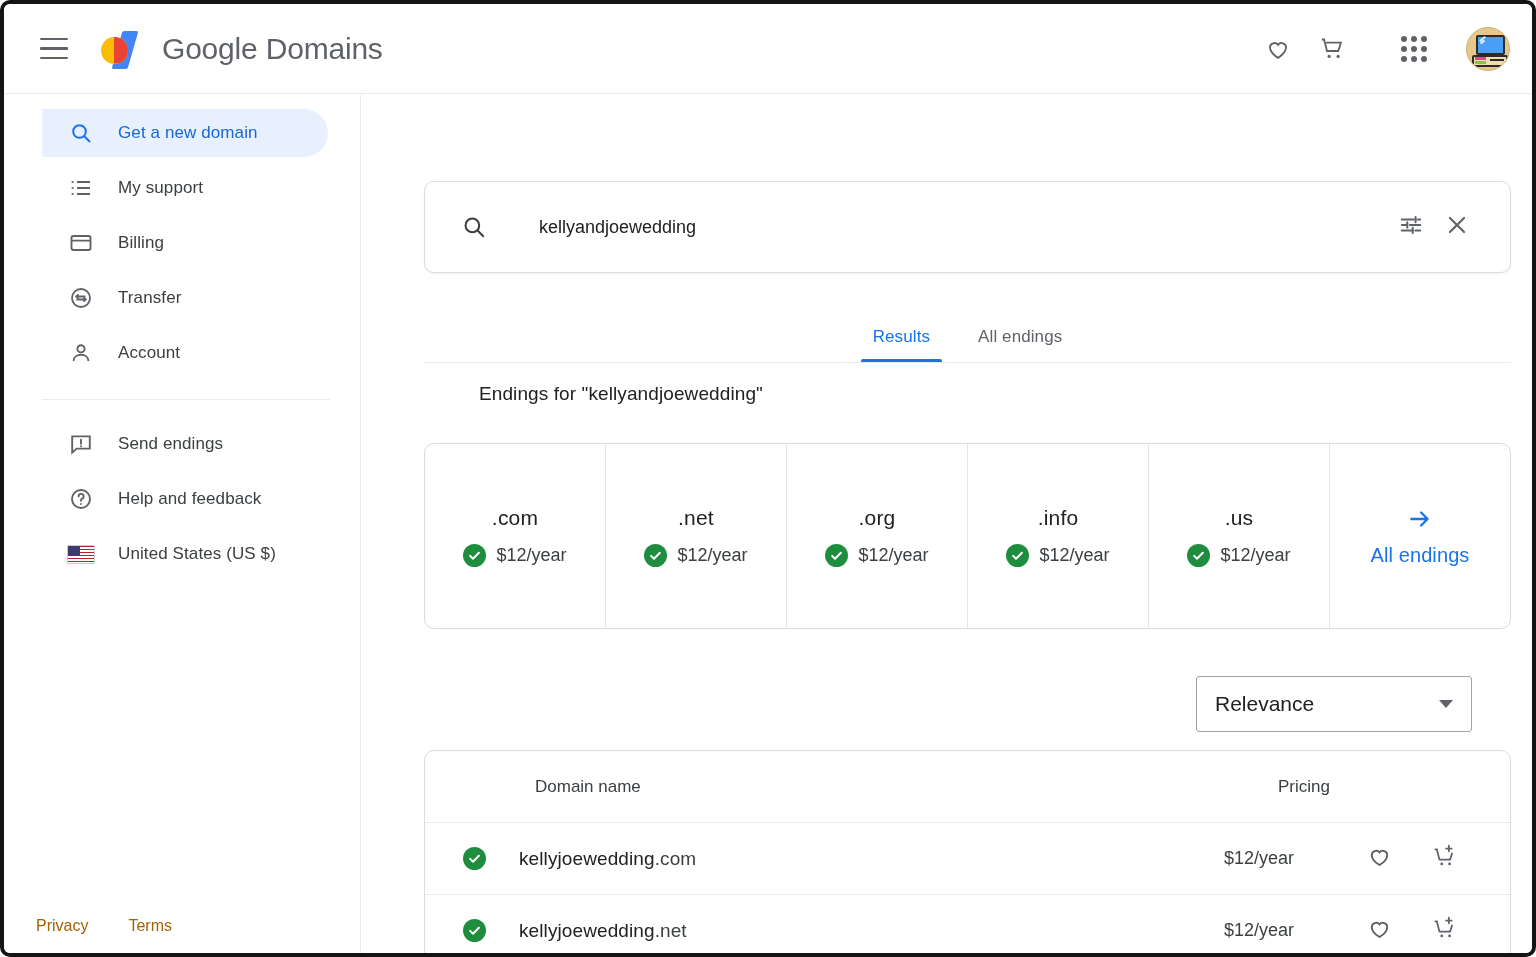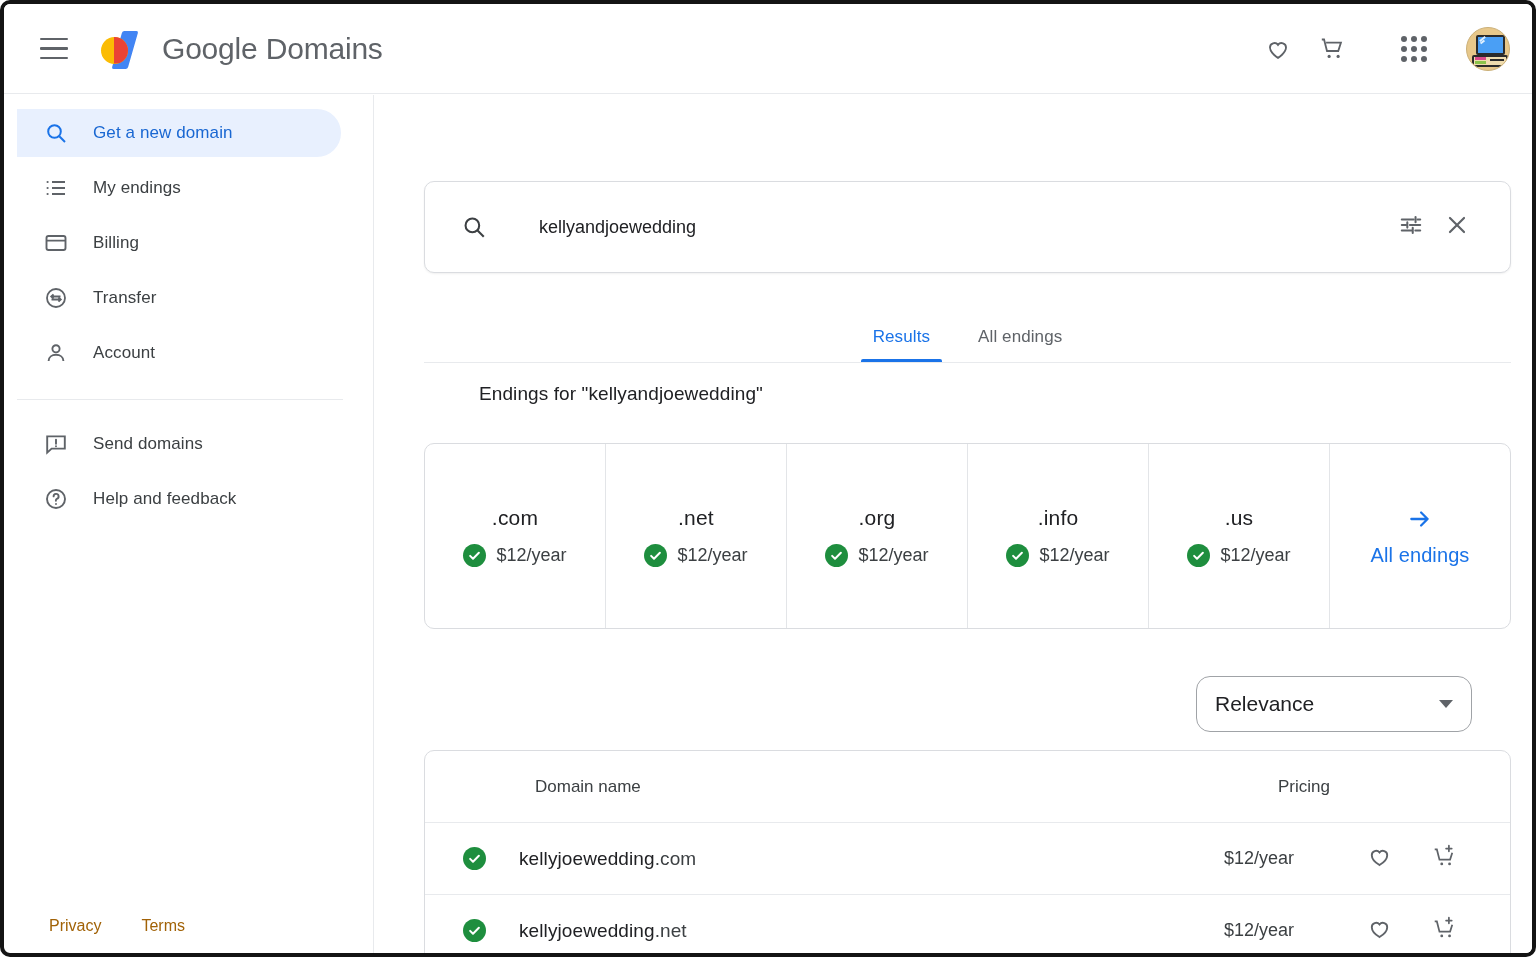--- a/index.html
+++ b/index.html
@@ -98,24 +98,25 @@
     background: #efdcae; border: 2px solid #2b2b2b; border-radius: 2px;
   }
   .avatar .key1 { position: absolute; left: 8px; top: 29px; width: 11px; height: 3px; background: #d94b8a; }
   .avatar .key2 { position: absolute; left: 8px; top: 33px; width: 11px; height: 3px; background: #8bc34a; }
   .avatar .line { position: absolute; left: 23px; top: 31px; width: 14px; height: 2px; background: #2b2b2b; }
   .avatar .glint { position: absolute; left: 12px; top: 10px; width: 7px; height: 2px; background: #dff0ff; transform: rotate(-40deg); }
   .avatar .glint2 { position: absolute; left: 13px; top: 13px; width: 5px; height: 2px; background: #dff0ff; transform: rotate(-40deg); }
 
   
   .sidebar {
-    position: absolute; left: 13px; top: 91px;
+    position: absolute; left: 0; top: 91px;
     width: 357px; height: 862px;
     background: #fff;
     border-right: 1px solid #e8eaed;
+    padding-left: 38px;
   }
   .nav-item {
     display: flex; align-items: center; height: 48px;
     margin: 0 32px 0 0; padding-left: 24px;
     border-radius: 0 24px 24px 0; cursor: pointer;
     color: #3c4043;
   }
   .nav-item .nic {
     width: 30px; display: flex; align-items: center; justify-content: center;
     color: #5f6368; flex: 0 0 30px;
@@ -226,21 +227,21 @@
     font-size: 20px; color: #1a73e8; font-weight: 500; letter-spacing: 0.1px;
   }
 
   .suggest-title {
     position: absolute; left: 56px; top: 690px;
     font-size: 19px; color: #202124; font-weight: 500; letter-spacing: 0.1px;
   }
   .sort-select {
     position: absolute; left: 773px; top: 581px;
     width: 276px; height: 56px;
-    border: 1px solid #a0a3a7; border-radius: 14px;
+    border: 1px solid #a0a3a7; border-radius: 3px;
     background: #fff; display: flex; align-items: center;
     padding: 0 18px; cursor: pointer;
   }
   .sort-select .sv { font-size: 21px; color: #202124; }
   .sort-select .caret {
     margin-left: auto; width: 0; height: 0;
     border-left: 7px solid transparent; border-right: 7px solid transparent;
     border-top: 8px solid #5f6368;
   }
   .results-table {
@@ -349,21 +350,21 @@
 
       <div class="nav-item">
         <span class="nic">
           <svg width="24" height="24" viewBox="0 0 24 24" fill="none" stroke="currentColor" stroke-width="1.9">
             <path d="M8 6h13M8 12h13M8 18h13"></path>
             <circle cx="3.6" cy="6" r="1.1" fill="currentColor" stroke="none"></circle>
             <circle cx="3.6" cy="12" r="1.1" fill="currentColor" stroke="none"></circle>
             <circle cx="3.6" cy="18" r="1.1" fill="currentColor" stroke="none"></circle>
           </svg>
         </span>
-        <span class="nlabel">My endings</span>
+        <span class="nlabel">My support</span>
       </div>
 
       <div class="nav-item">
         <span class="nic">
           <svg width="24" height="24" viewBox="0 0 24 24" fill="none" stroke="currentColor" stroke-width="1.9">
             <rect x="2.5" y="5" width="19" height="14" rx="2"></rect>
             <path d="M2.5 9.6h19"></path>
           </svg>
         </span>
         <span class="nlabel">Billing</span>
@@ -394,34 +395,43 @@
     <div class="side-divider"></div>
 
     <div class="nav-bottom">
       <div class="nav-item">
         <span class="nic">
           <svg width="24" height="24" viewBox="0 0 24 24" fill="none" stroke="currentColor" stroke-width="1.9">
             <path d="M3.2 4.4h17.6v12.2H7.6L3.2 20.6z"></path>
             <path d="M12 7.6v4.2M12 14.2v.1" stroke-linecap="round"></path>
           </svg>
         </span>
-        <span class="nlabel">Send domains</span>
+        <span class="nlabel">Send endings</span>
       </div>
 
       <div class="nav-item">
         <span class="nic">
           <svg width="24" height="24" viewBox="0 0 24 24" fill="none" stroke="currentColor" stroke-width="1.9">
             <circle cx="12" cy="12" r="9"></circle>
             <path d="M9.6 9.4a2.5 2.5 0 1 1 3.2 2.4c-.6.3-.9.8-.9 1.5v.4" stroke-linecap="round"></path>
             <path d="M12 17v.1" stroke-linecap="round"></path>
           </svg>
         </span>
         <span class="nlabel">Help and feedback</span>
       </div>
 
+      <div class="nav-item">
+        <span class="nic">
+          <span class="flag">
+            <span class="stripes"></span>
+            <span class="canton"></span>
+          </span>
+        </span>
+        <span class="nlabel">United States (US $)</span>
+      </div>
     </div>
 
     <div class="footer-links">
       <a>Privacy</a>
       <a>Terms</a>
     </div>
   </div>
 
   <div class="main">
 

